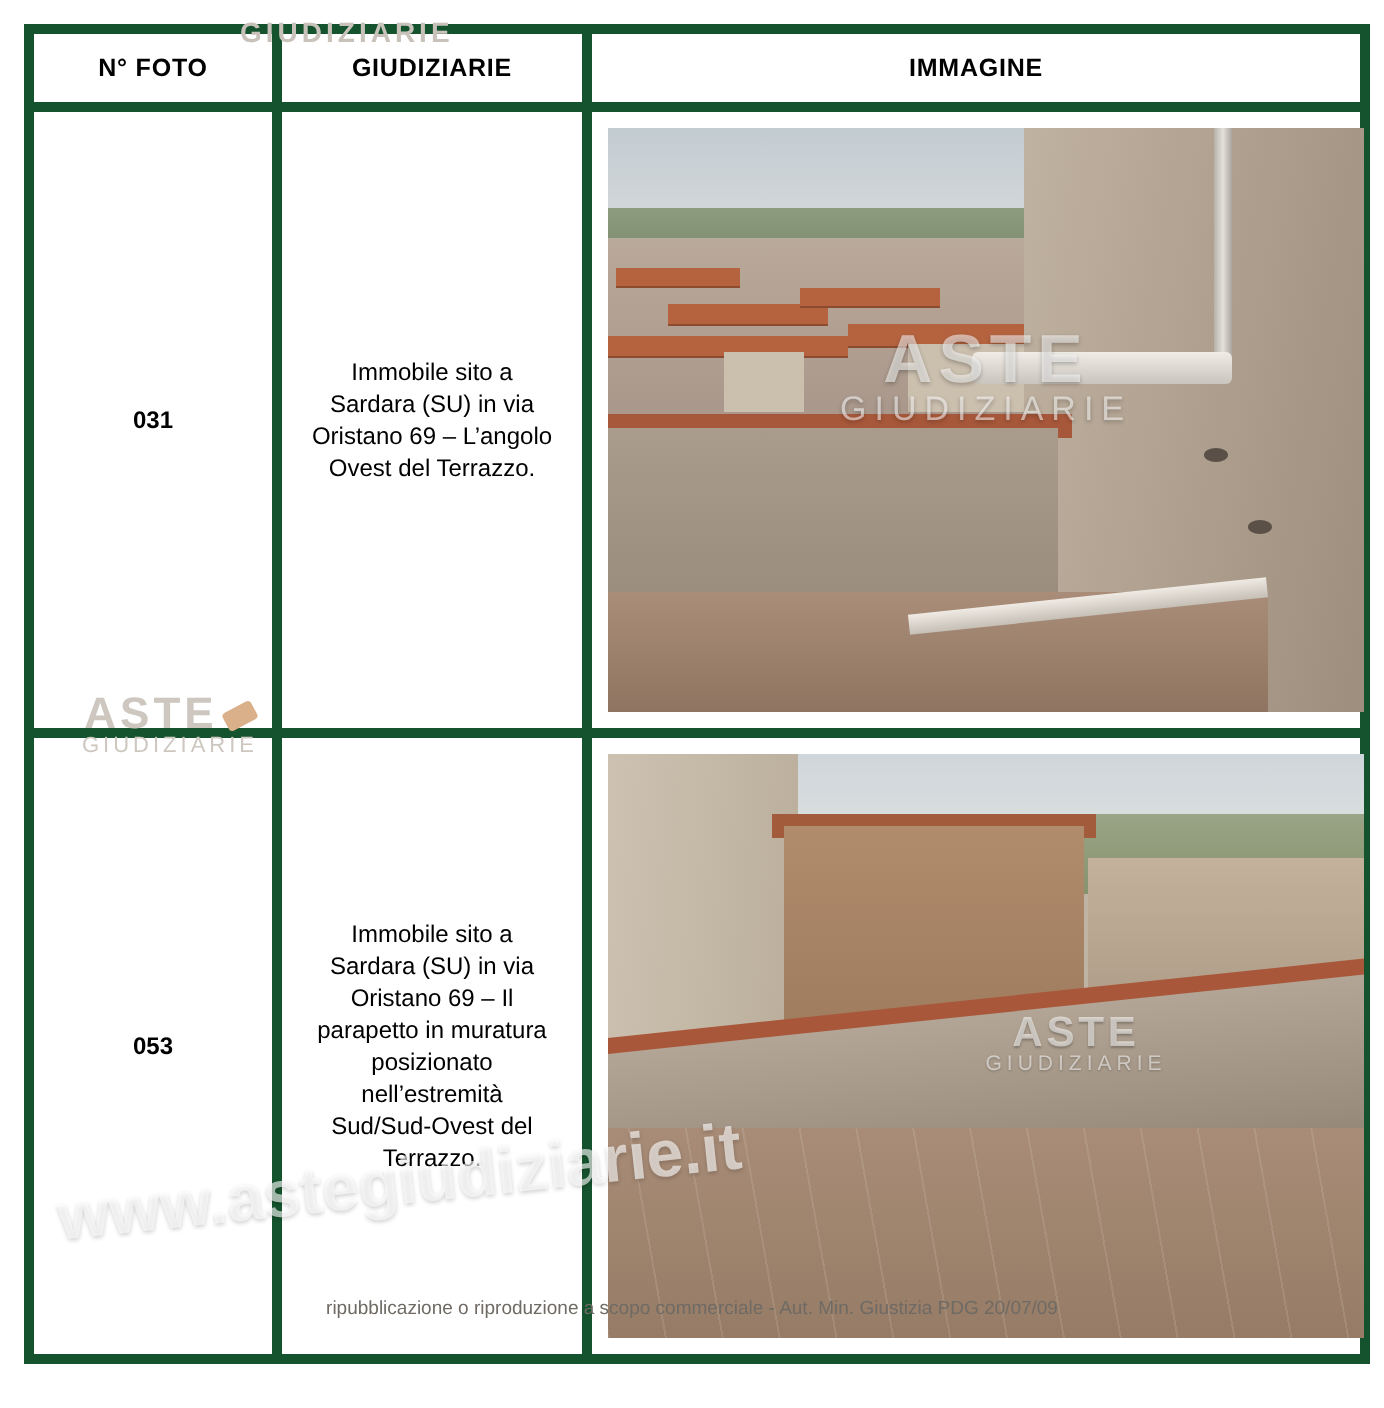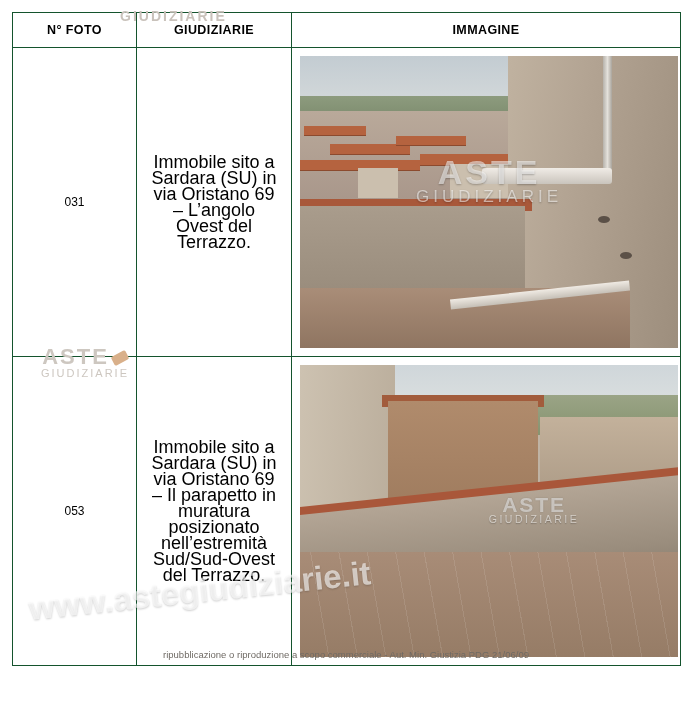--- a/index.html
+++ b/index.html
@@ -36,41 +36,41 @@
   }
 
   table.photo-table {
     border-collapse: collapse;
     width: 668px;
     margin: 12px 12px 0 12px;
     table-layout: fixed;
   }
   table.photo-table th,
   table.photo-table td {
-    border: 1px solid #14532d;
+    border: 5px solid #14532d;
     vertical-align: middle;
   }
   table.photo-table th {
     font-size: 12.5px;
     font-weight: bold;
     padding: 10px 2px;
     letter-spacing: .4px;
   }
   col.c-num { width: 124px; }
   col.c-desc { width: 155px; }
   col.c-img { width: 389px; }
 
   td.num {
     text-align: center;
     font-size: 12px;
-    font-weight: normal;
+    font-weight: bold;
   }
   td.desc {
     text-align: center;
-    font-size: 18px;
+    font-size: 12px;
     line-height: 16px;
     padding: 6px 14px;
   }
   td.img {
     padding: 8px 10px 8px 8px;
     text-align: center;
   }
 
   .row1 { height: 308px; }
   .row2 { height: 307px; }
@@ -367,16 +367,16 @@
   </table>
 
   <div class="wm-cell" style="top:335px;">
     <div class="l1"><span>ASTE</span><span class="wm-hammer"></span></div>
     <div class="l2">GIUDIZIARIE</div>
   </div>
 
   <div class="wm-url">www.astegiudiziarie.it</div>
 
   <div class="footer-note">
-    <div>ripubblicazione o riproduzione a scopo commerciale - Aut. Min. Giustizia PDG 21/06/09</div>
+    <div>ripubblicazione o riproduzione a scopo commerciale - Aut. Min. Giustizia PDG 20/07/09</div>
   </div>
 
 </div>
 
 </body></html>

